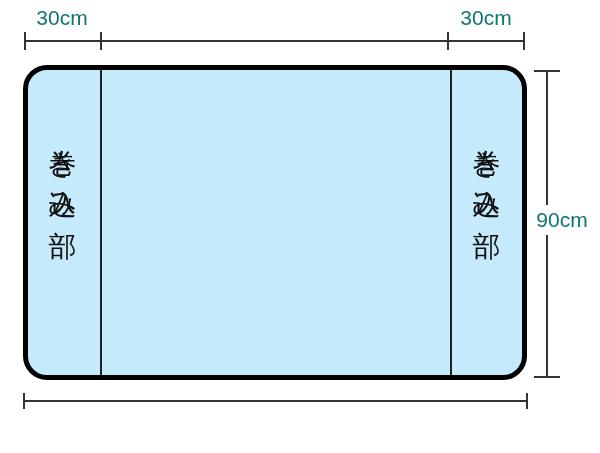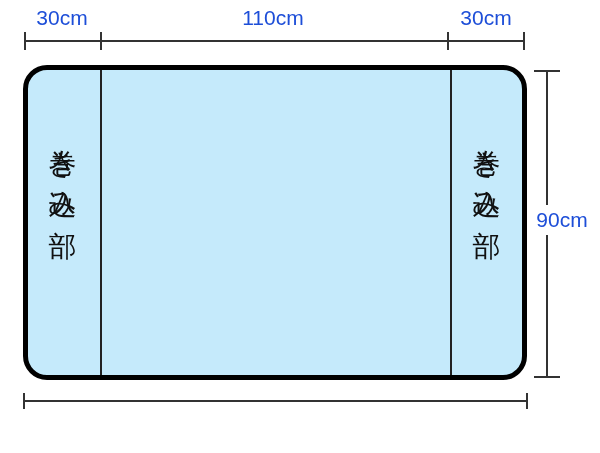--- a/index.html
+++ b/index.html
@@ -14,21 +14,21 @@
     background: #ffffff;
     overflow: hidden;
     font-family: "Liberation Sans", "DejaVu Sans", sans-serif;
   }
 
   
   .dim-label {
     position: absolute;
     font-size: 21px;
     line-height: 26px;
-    color: #1d4ed8;
+    color: #0f766e;
     text-align: center;
     white-space: nowrap;
   }
   .lbl-top-left   { left: 22px;  top: 5px;  width: 80px; }
   .lbl-top-center { left: 223px; top: 5px;  width: 100px; }
   .lbl-top-right  { left: 446px; top: 5px;  width: 80px; }
   .lbl-right      { left: 527px; top: 205px; width: 70px; background: #ffffff; padding: 2px 0; z-index: 3; }
   .lbl-bottom     { left: 214px; top: 410px; width: 120px; }
 
   
@@ -92,21 +92,20 @@
   }
   .section-label-left  { left: 46px; }
   .section-label-right { left: 470px; }
 </style>
 </head>
 <body>
 
 <div class="canvas">
 
   <div class="dim-label lbl-top-left">30cm</div>
-  <div class="dim-label lbl-top-center">110cm</div>
   <div class="dim-label lbl-top-right">30cm</div>
 
   <div class="dim-line top-dim-line"></div>
   <div class="dim-tick tick-v tick-top-1"></div>
   <div class="dim-tick tick-v tick-top-2"></div>
   <div class="dim-tick tick-v tick-top-3"></div>
   <div class="dim-tick tick-v tick-top-4"></div>
 
   <div class="sheet"></div>
 

